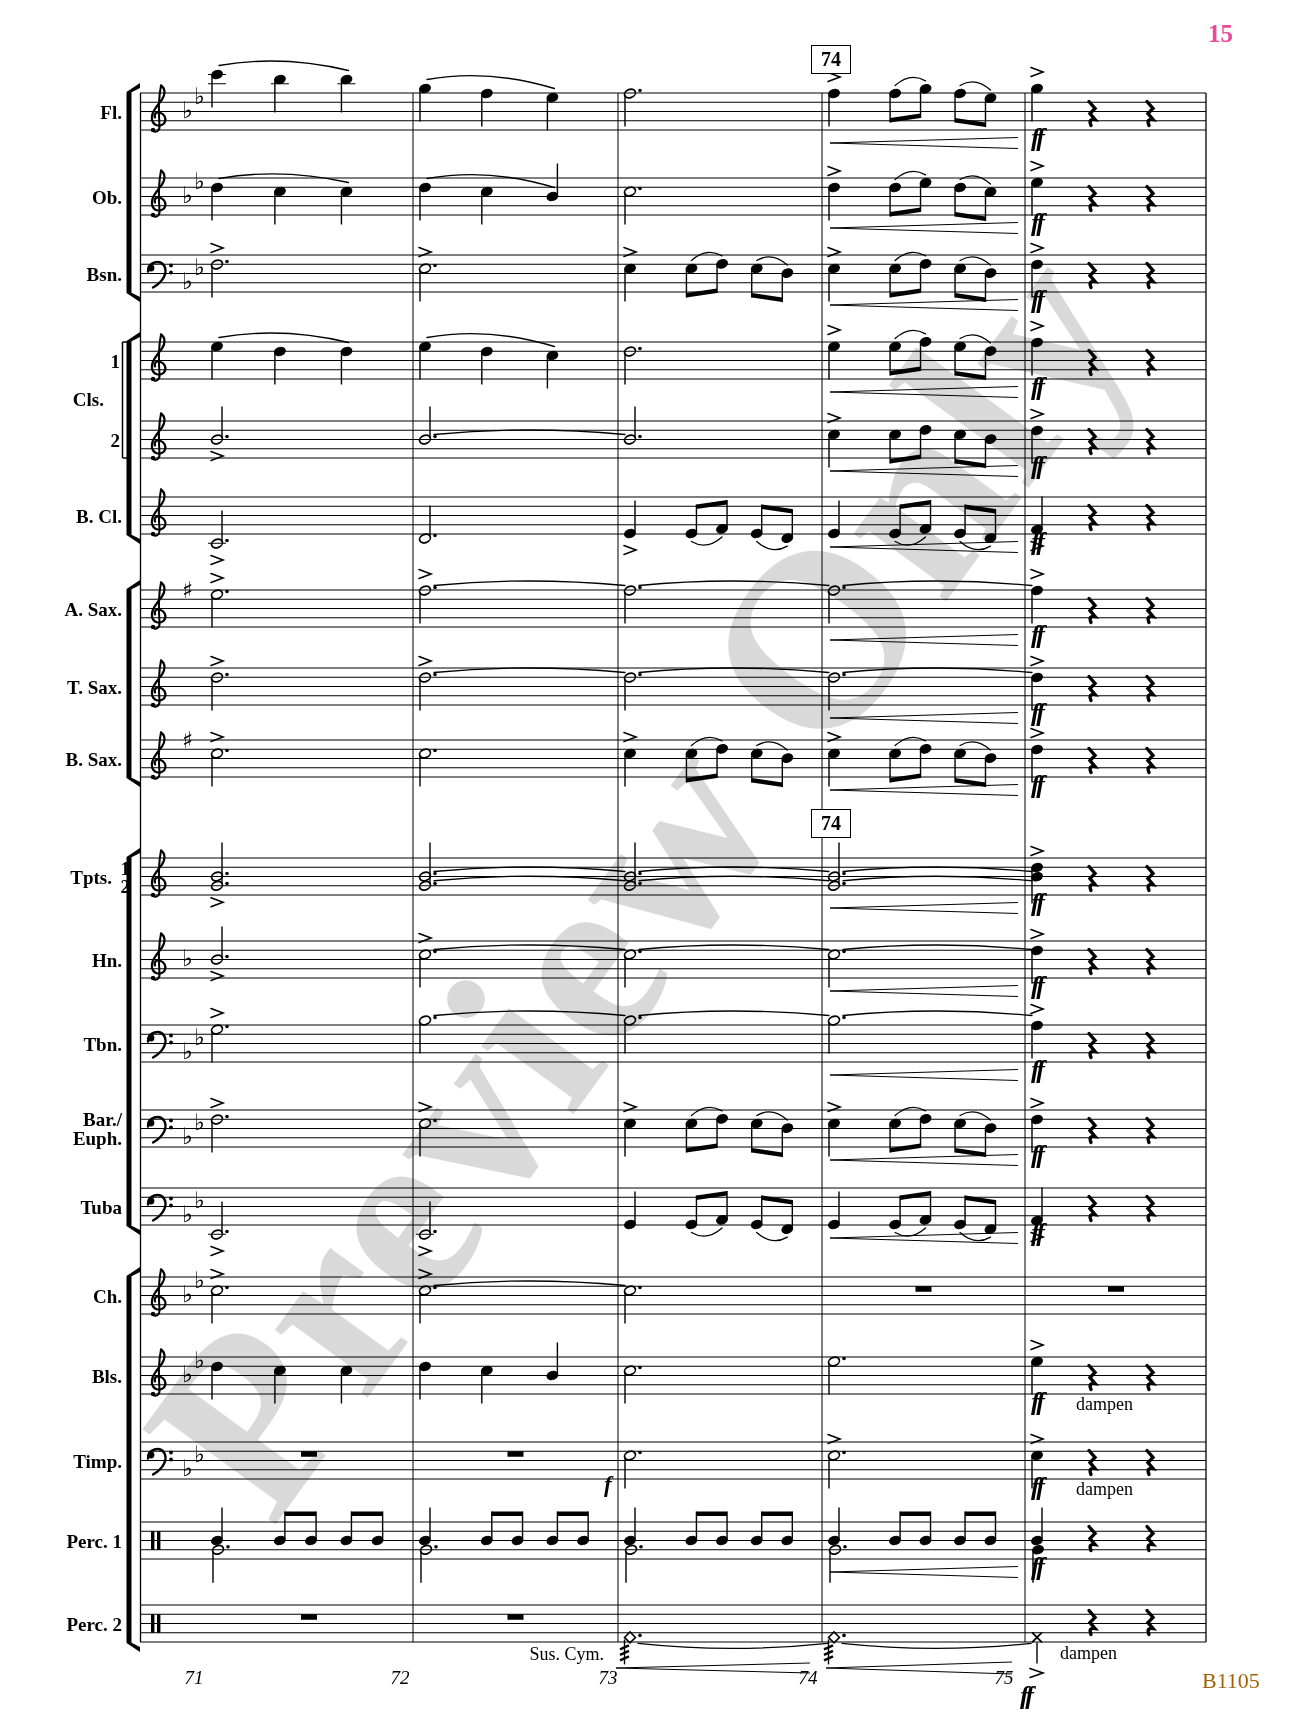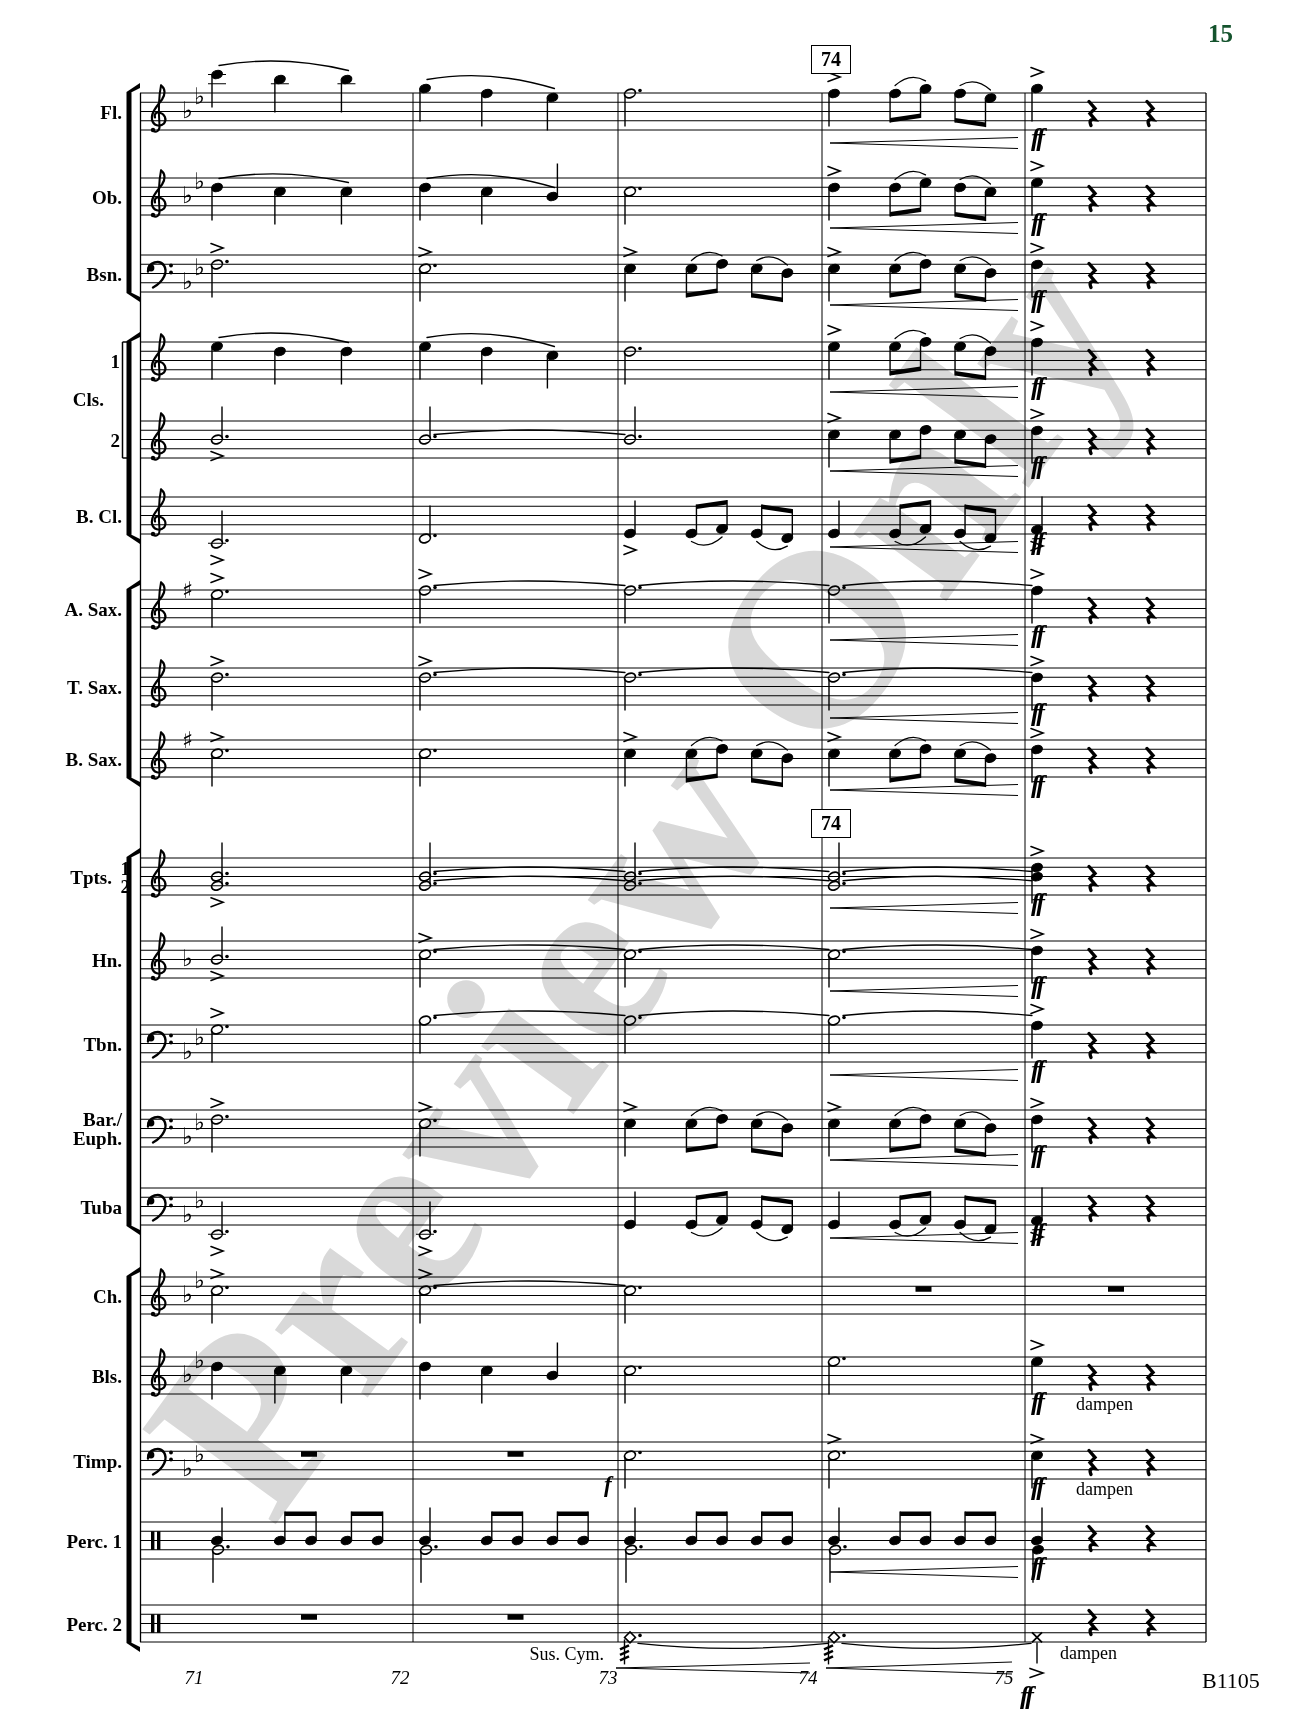--- a/index.html
+++ b/index.html
@@ -1,22 +1,22 @@
 <!DOCTYPE html>
 <html><head>
 <meta charset="utf-8">
 <style>
   html,body{margin:0;padding:0;background:#fff;}
   body{width:1296px;height:1728px;position:relative;font-family:"Liberation Serif",serif;}
   .page{position:absolute;inset:0;background:#fff;overflow:hidden;}
   .watermark{position:absolute;left:640px;top:880px;transform:translate(-50%,-50%) rotate(-54deg);
     font:bold 250px "Liberation Serif",serif;color:#d9d9d9;white-space:nowrap;letter-spacing:3px;z-index:1;}
   #score{position:absolute;left:0;top:0;z-index:2;}
-  .pageno{position:absolute;top:20px;left:1208px;font:bold 25px "Liberation Serif",serif;color:#14532d;z-index:3;}
-  .plate{position:absolute;top:1668px;left:1202px;font:22px "Liberation Serif",serif;color:#000000;z-index:3;}
+  .pageno{position:absolute;top:20px;left:1208px;font:bold 25px "Liberation Serif",serif;color:#ec4899;z-index:3;}
+  .plate{position:absolute;top:1668px;left:1202px;font:22px "Liberation Serif",serif;color:#a16207;z-index:3;}
   .rehearsal{position:absolute;left:811px;width:38px;height:27px;border:1.7px solid #000;background:#fff;
     font:bold 20px "Liberation Serif",serif;display:flex;align-items:center;justify-content:center;z-index:3;}
   #rh1{top:45px;} #rh2{top:809px;}
   
   .lbl{font:bold 19px "Liberation Serif",serif;fill:#000;}
   .mnum{font:italic 19px "Liberation Serif",serif;fill:#000;}
   .dyn{font:italic 700 26px "Liberation Serif",serif;letter-spacing:-3px;fill:#000;}
   .dynsm{font:italic 700 23px "Liberation Serif",serif;fill:#000;}
   .plain{font:18px "Liberation Serif",serif;fill:#000;}
   .flat{font:23px "DejaVu Sans",sans-serif;fill:#000;}

